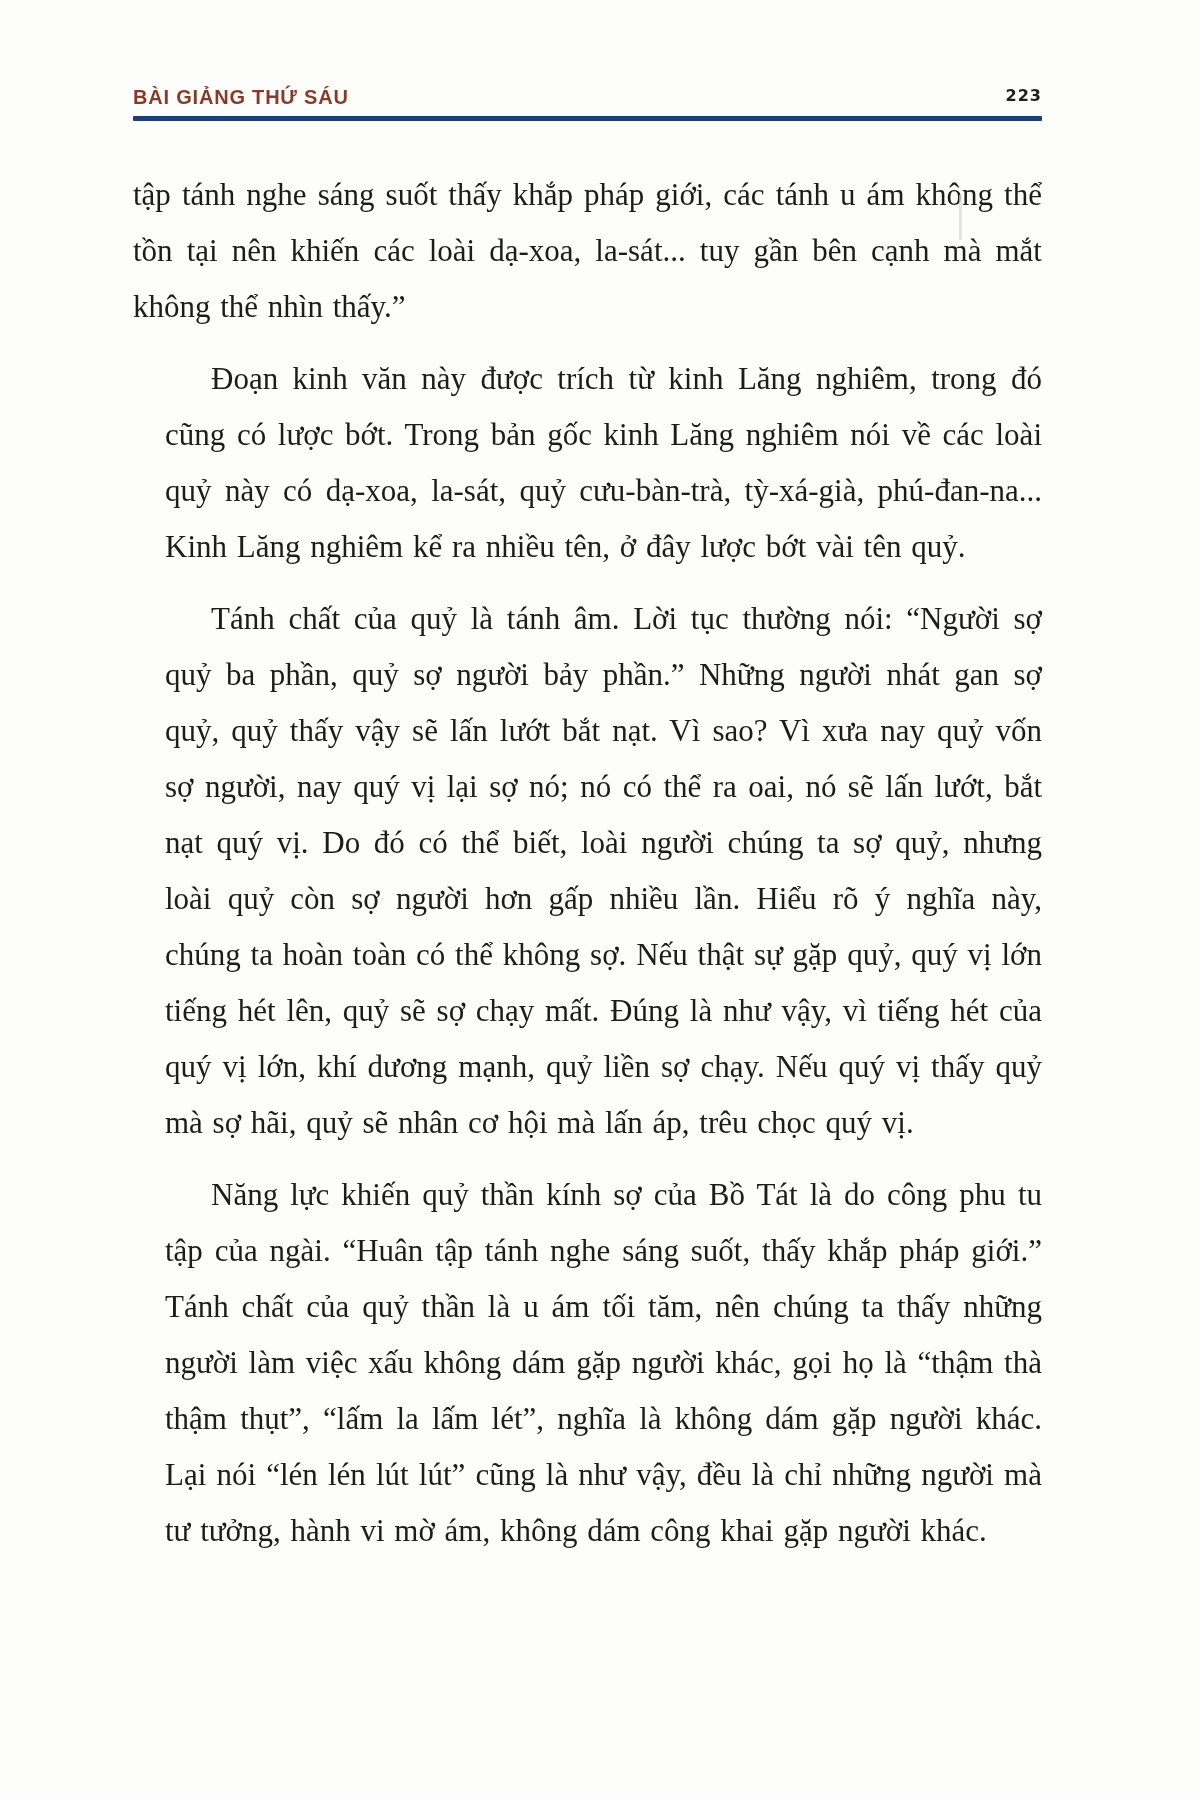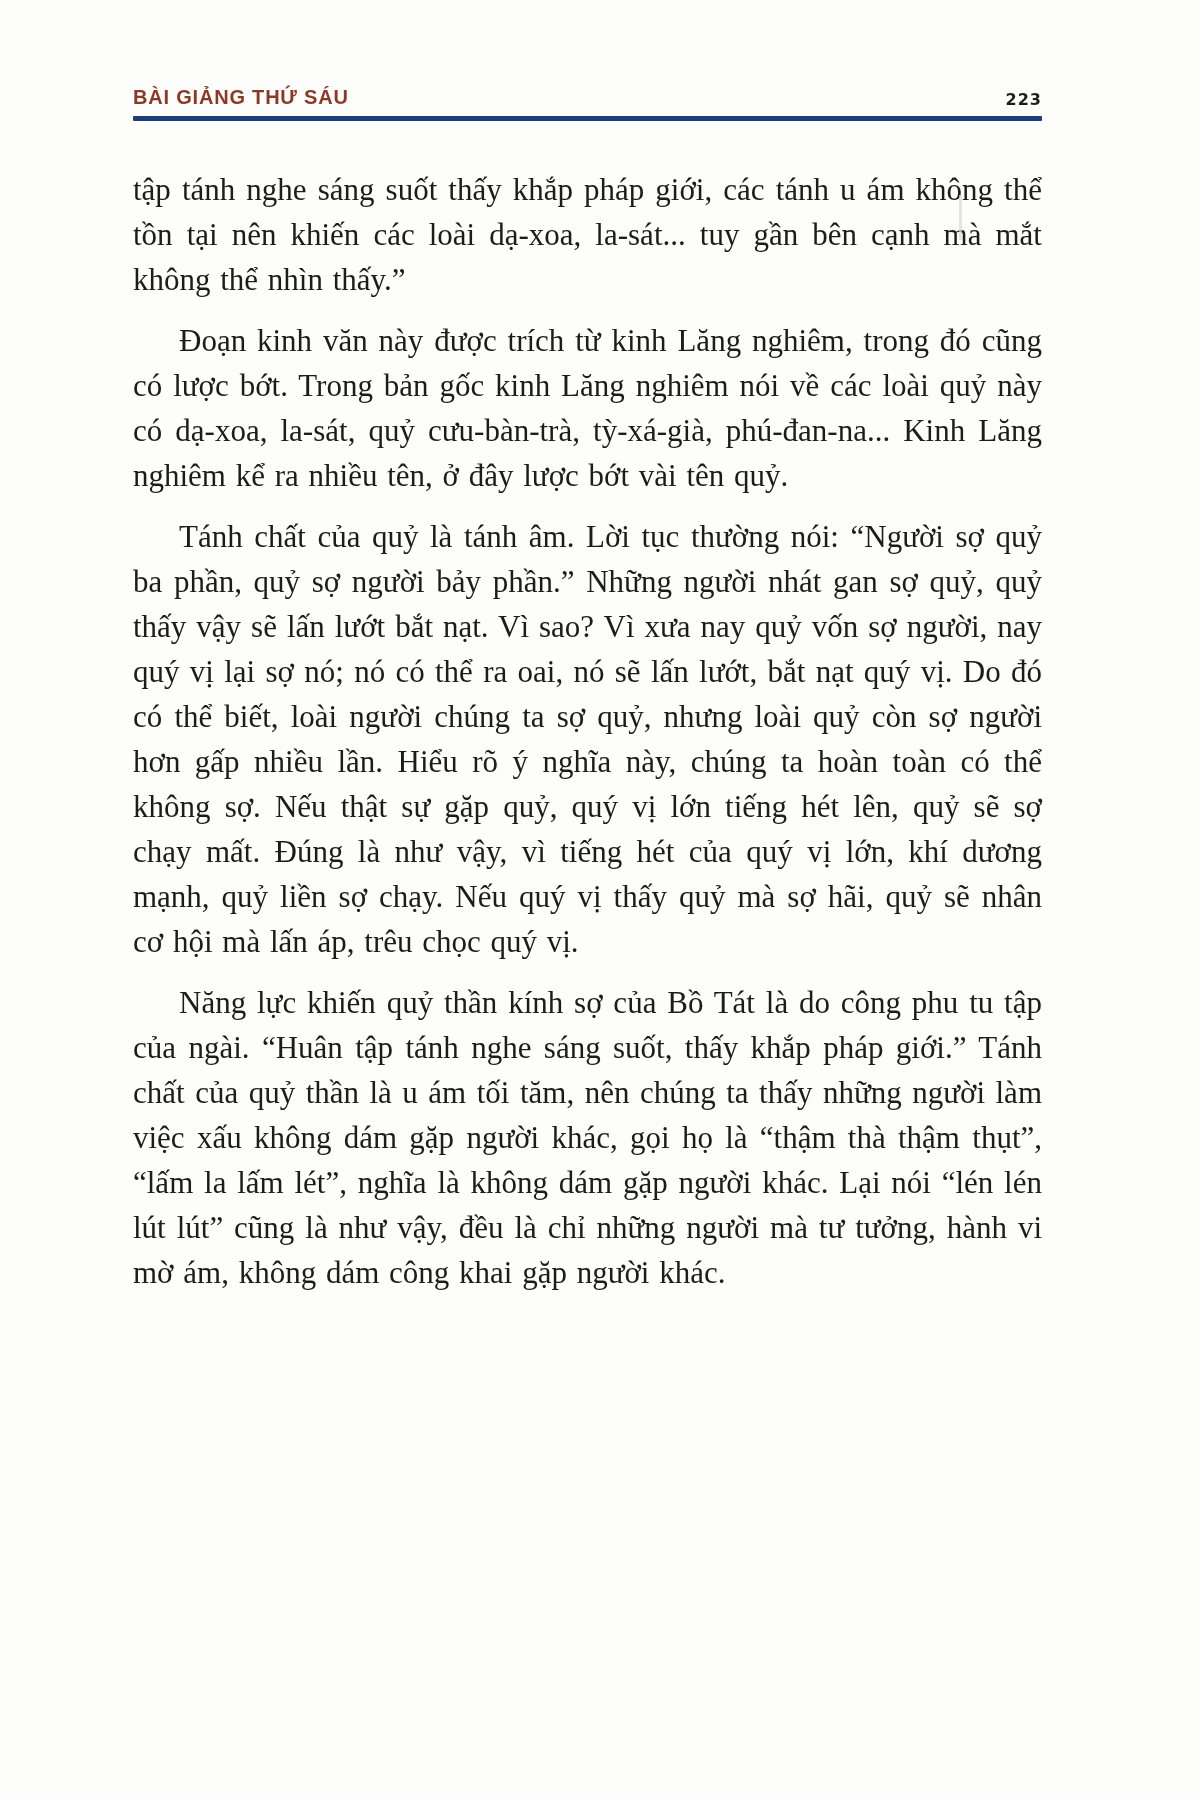--- a/index.html
+++ b/index.html
@@ -14,21 +14,21 @@
     margin: 0 auto;
     background: #fdfdfc;
     box-sizing: border-box;
     padding: 86px 158px 0 133px;
     font-family: "Liberation Serif", "DejaVu Serif", serif;
     overflow: hidden;
   }
   .running-header {
     display: flex;
     justify-content: space-between;
-    align-items: flex-end;
+    align-items: flex-start;
   }
   .header-title {
     font-family: "Liberation Sans", sans-serif;
     font-weight: bold;
     font-size: 20px;
     letter-spacing: 0.8px;
     color: var(--header-title-color, #8a3a24);
   }
   .page-number {
     font-family: "DejaVu Sans", "Liberation Sans", sans-serif;
@@ -41,29 +41,30 @@
     margin-top: 7px;
     height: 5px;
     width: 100%;
     background: var(--rule-color, #1f3d78);
     border-radius: 1px;
   }
   .body-text {
     margin-top: 46px;
     color: var(--body-text-color, #1c1c1c);
     font-size: 31px;
-    line-height: 45px;
+    line-height: 56px;
     text-align: justify;
   }
   .para {
     margin: 0 0 16px 0;
     word-spacing: 2px;
   }
   .para.indented {
     text-indent: 46px;
+    margin-left: 32px;
   }
   
   .scan-artifact {
     position: absolute;
     right: 238px;
     top: 195px;
     width: 3px;
     height: 45px;
     background: #d8d8d8;
     opacity: 0.7;

